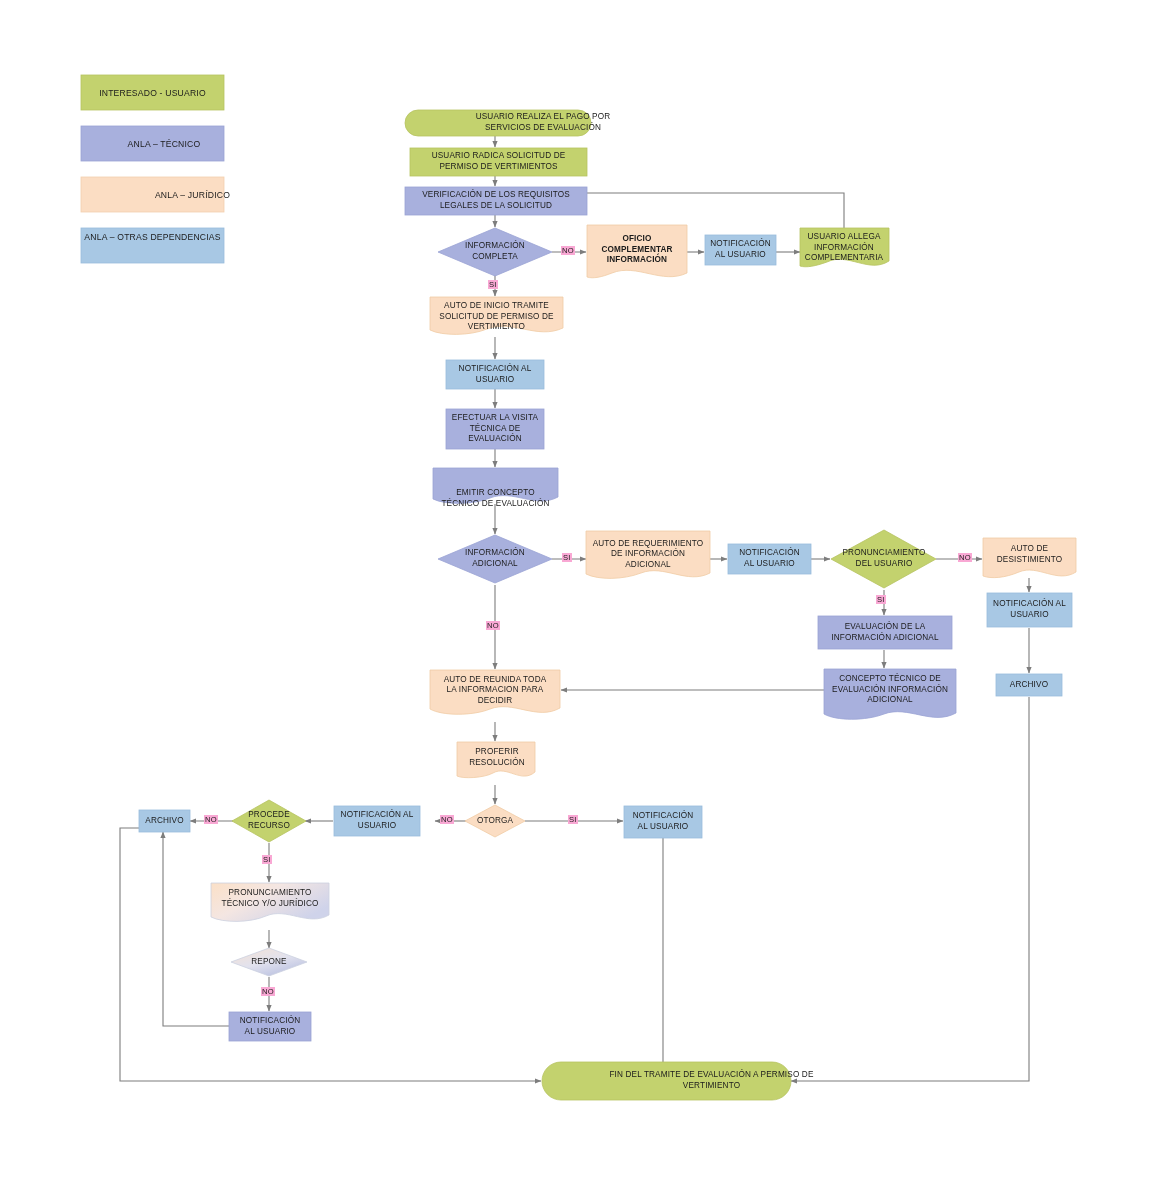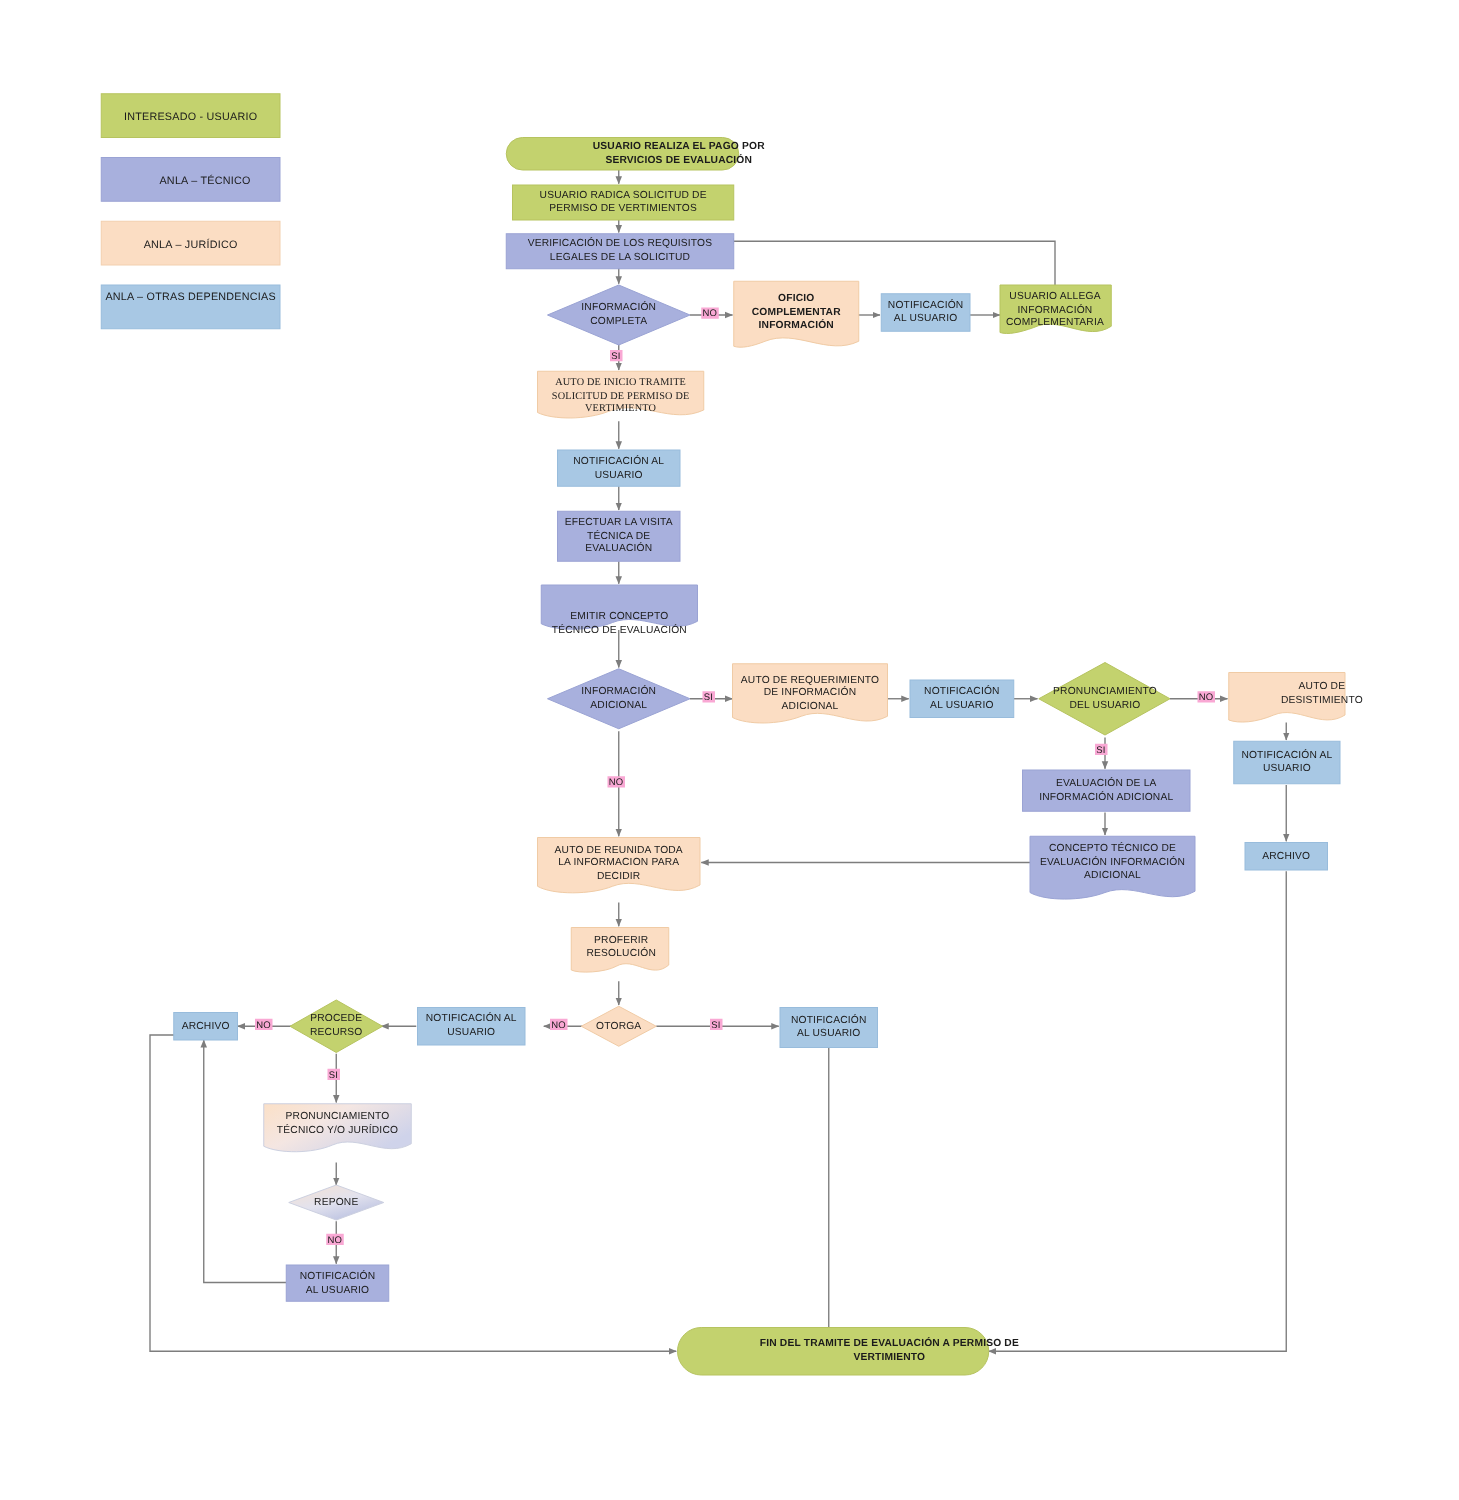--- a/index.html
+++ b/index.html
@@ -38,21 +38,21 @@
   .edge-label{
     position:absolute;
     color:#1b1b1b;
     font-size:7.6px;
     letter-spacing:0.2px;
     background:#f9a8d4;
     padding:0 1px;
     z-index:3;
     white-space:nowrap;
   }
-  .bold{font-weight:bold;padding-left:45px;}
+  .bold{font-weight:normal;padding-left:45px;}
 </style>
 </head>
 <body>
 
 <div id="canvas">
 
   <svg class="layer" id="edges" viewBox="0 0 1167 1200">
     <defs>
       <marker id="arr" markerWidth="7" markerHeight="7" refX="6" refY="3" orient="auto" markerUnits="userSpaceOnUse">
         <path d="M0,0.4 L6.4,3 L0,5.6 z" fill="#7d7d7d"></path>
@@ -192,59 +192,59 @@
 
     <polygon points="269,948 307,962 269,976 231,962" fill="url(#gradDia)" stroke="#ccd0e0" stroke-width="0.8"></polygon>
 
     <rect x="229" y="1012" width="82" height="29" fill="#a8b0dd" stroke="#9aa3d4" stroke-width="0.8"></rect>
 
     <rect x="542" y="1062" width="249" height="38" rx="19" ry="19" fill="#c3d26e" stroke="#b6c35f" stroke-width="0.8"></rect>
   </svg>
 
   <div class="legend-label" style="left:81px;  top:75px;  width:143px; height:35px;">INTERESADO - USUARIO</div>
   <div class="legend-label" style="left:97px;  top:126px; width:134px; height:35px;">ANLA – TÉCNICO</div>
-  <div class="legend-label" style="left:81px;  top:177px; width:143px; height:35px;">ANLA – JURÍDICO</div>
+  <div class="legend-label" style="left:81px;  top:177px; width:143px; height:35px;padding-left:40px;">ANLA – JURÍDICO</div>
   <div class="legend-label" style="left:81px;  top:228px; width:143px; height:18px;">ANLA – OTRAS DEPENDENCIAS</div>
 
   <div class="node-label bold" style="left:405px; top:110px; width:186px; height:26px;">USUARIO REALIZA EL PAGO POR
 SERVICIOS DE EVALUACIÓN</div>
   <div class="node-label" style="left:410px; top:148px; width:177px; height:28px;">USUARIO RADICA SOLICITUD DE
 PERMISO DE VERTIMIENTOS</div>
   <div class="node-label" style="left:405px; top:187px; width:182px; height:28px;">VERIFICACIÓN DE LOS REQUISITOS
 LEGALES DE LA SOLICITUD</div>
   <div class="node-label" style="left:438px; top:236px; width:114px; height:32px;">INFORMACIÓN
 COMPLETA</div>
   <div class="node-label" style="left:587px; top:228px; width:100px; height:44px;font-weight:bold;">OFICIO
 COMPLEMENTAR
 INFORMACIÓN</div>
   <div class="node-label" style="left:705px; top:235px; width:71px;  height:30px;">NOTIFICACIÓN
 AL USUARIO</div>
   <div class="node-label" style="left:799px; top:228px; width:90px;  height:40px;">USUARIO ALLEGA
 INFORMACIÓN
 COMPLEMENTARIA</div>
-  <div class="node-label" style="left:430px; top:298px; width:133px; height:38px;font-family:Liberation Serif, serif;">AUTO DE INICIO TRAMITE
+  <div class="node-label" style="left:430px; top:298px; width:133px; height:38px;">AUTO DE INICIO TRAMITE
 SOLICITUD DE PERMISO DE
 VERTIMIENTO</div>
   <div class="node-label" style="left:446px; top:360px; width:98px;  height:29px;">NOTIFICACIÓN AL
 USUARIO</div>
   <div class="node-label" style="left:446px; top:409px; width:98px;  height:40px;">EFECTUAR LA VISITA
 TÉCNICA DE
 EVALUACIÓN</div>
   <div class="node-label" style="left:433px; top:484px; width:125px; height:30px;">EMITIR CONCEPTO
 TÉCNICO DE EVALUACIÓN</div>
   <div class="node-label" style="left:438px; top:543px; width:114px; height:32px;">INFORMACIÓN
 ADICIONAL</div>
   <div class="node-label" style="left:586px; top:532px; width:124px; height:45px;">AUTO DE REQUERIMIENTO
 DE INFORMACIÓN
 ADICIONAL</div>
   <div class="node-label" style="left:728px; top:544px; width:83px;  height:30px;">NOTIFICACIÓN
 AL USUARIO</div>
   <div class="node-label" style="left:831px; top:543px; width:106px; height:32px;">PRONUNCIAMIENTO
 DEL USUARIO</div>
-  <div class="node-label" style="left:983px; top:539px; width:93px;  height:31px;padding-left:28px;">AUTO DE
+  <div class="node-label" style="left:983px; top:539px; width:93px;  height:31px;">AUTO DE
 DESISTIMIENTO</div>
   <div class="node-label" style="left:987px; top:593px; width:85px;  height:34px;">NOTIFICACIÓN AL
 USUARIO</div>
   <div class="node-label" style="left:996px; top:674px; width:66px;  height:22px;">ARCHIVO</div>
   <div class="node-label" style="left:818px; top:616px; width:134px; height:33px;">EVALUACIÓN DE LA
 INFORMACIÓN ADICIONAL</div>
   <div class="node-label" style="left:824px; top:670px; width:132px; height:40px;">CONCEPTO TÉCNICO DE
 EVALUACIÓN INFORMACIÓN
 ADICIONAL</div>
   <div class="node-label" style="left:430px; top:671px; width:130px; height:39px;">AUTO DE REUNIDA TODA

